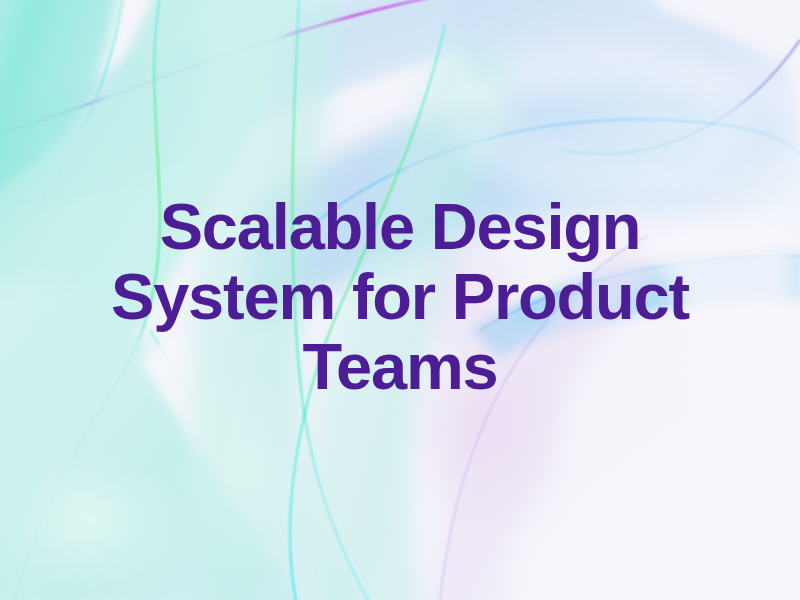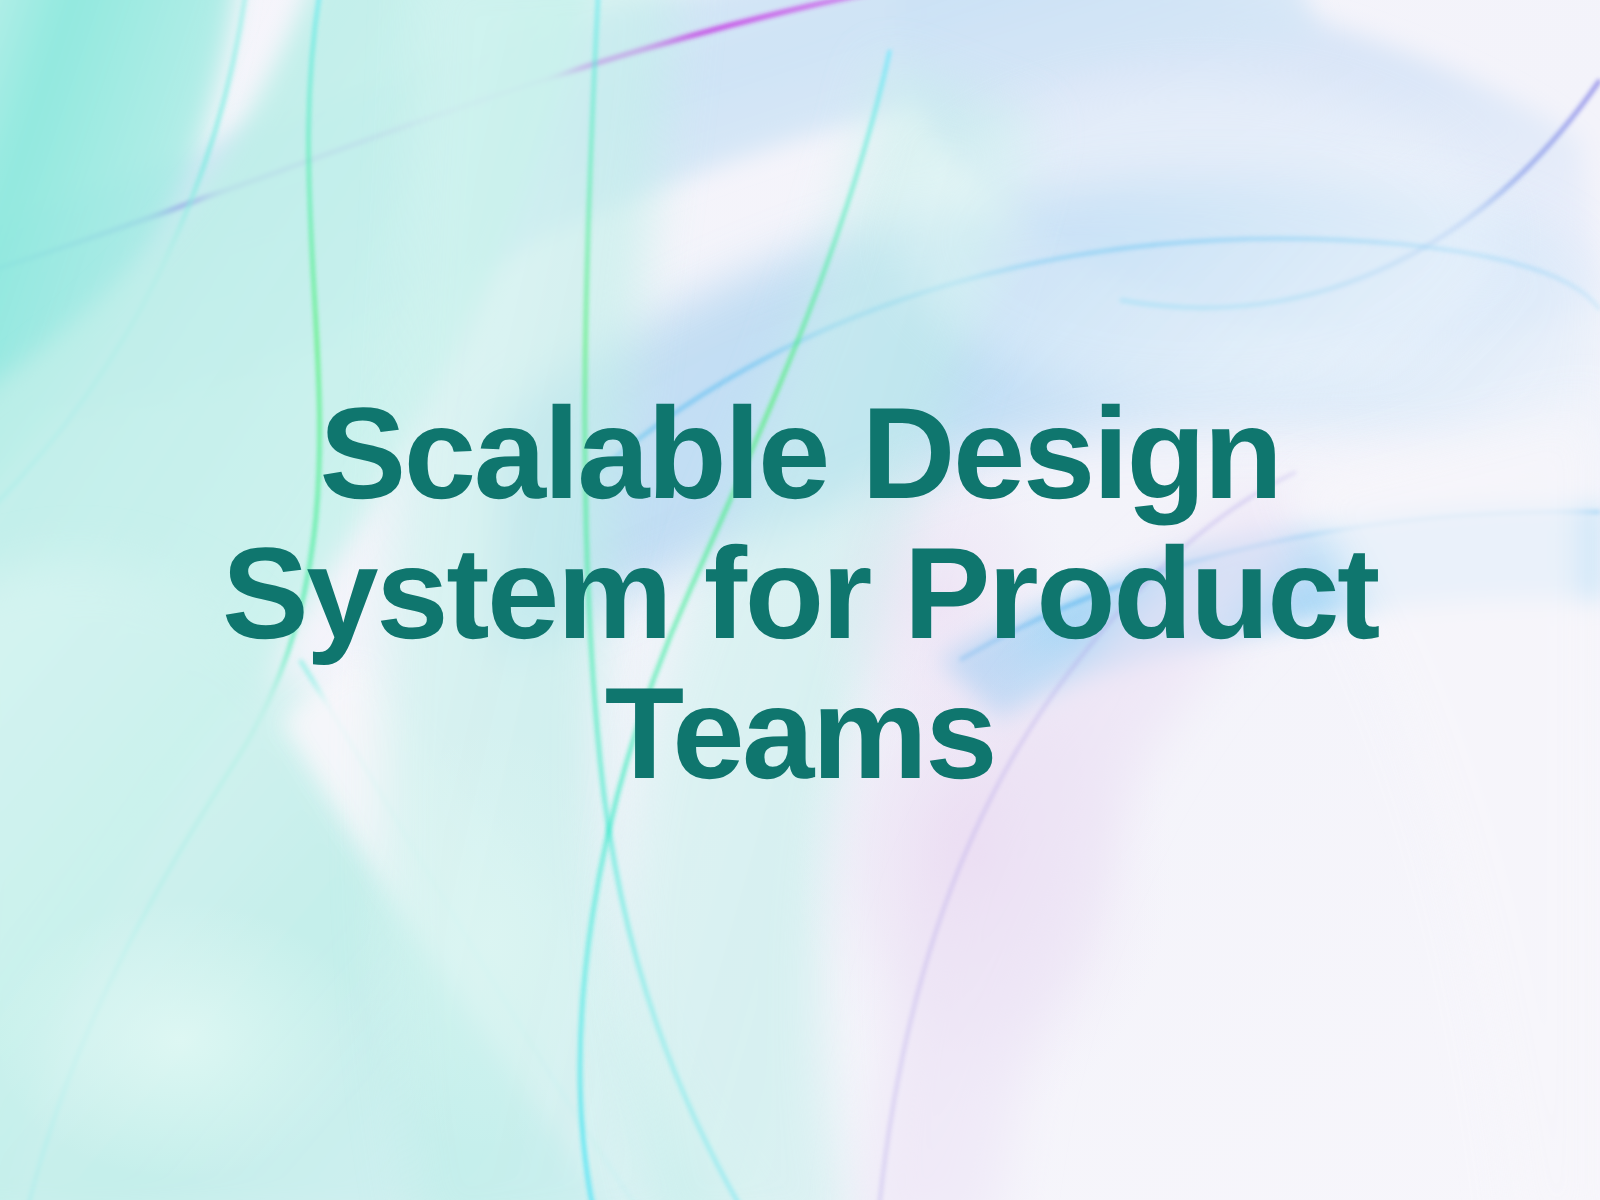--- a/index.html
+++ b/index.html
@@ -36,21 +36,21 @@
   }
   #headline {
     width: 640px;
     margin: 0;
     text-align: center;
     font-family: "Liberation Sans", sans-serif;
     font-weight: bold;
     font-size: 65px;
     line-height: 70px;
     letter-spacing: -1.2px;
-    color: #0f766e;
+    color: #4c1d95;
     white-space: pre-line;
     transform: translateY(-3px);
   }
 </style>
 </head>
 <body>
 
 <div id="poster">
 
   <svg id="backdrop" viewBox="0 0 800 600" preserveAspectRatio="none" xmlns="http://www.w3.org/2000/svg">

